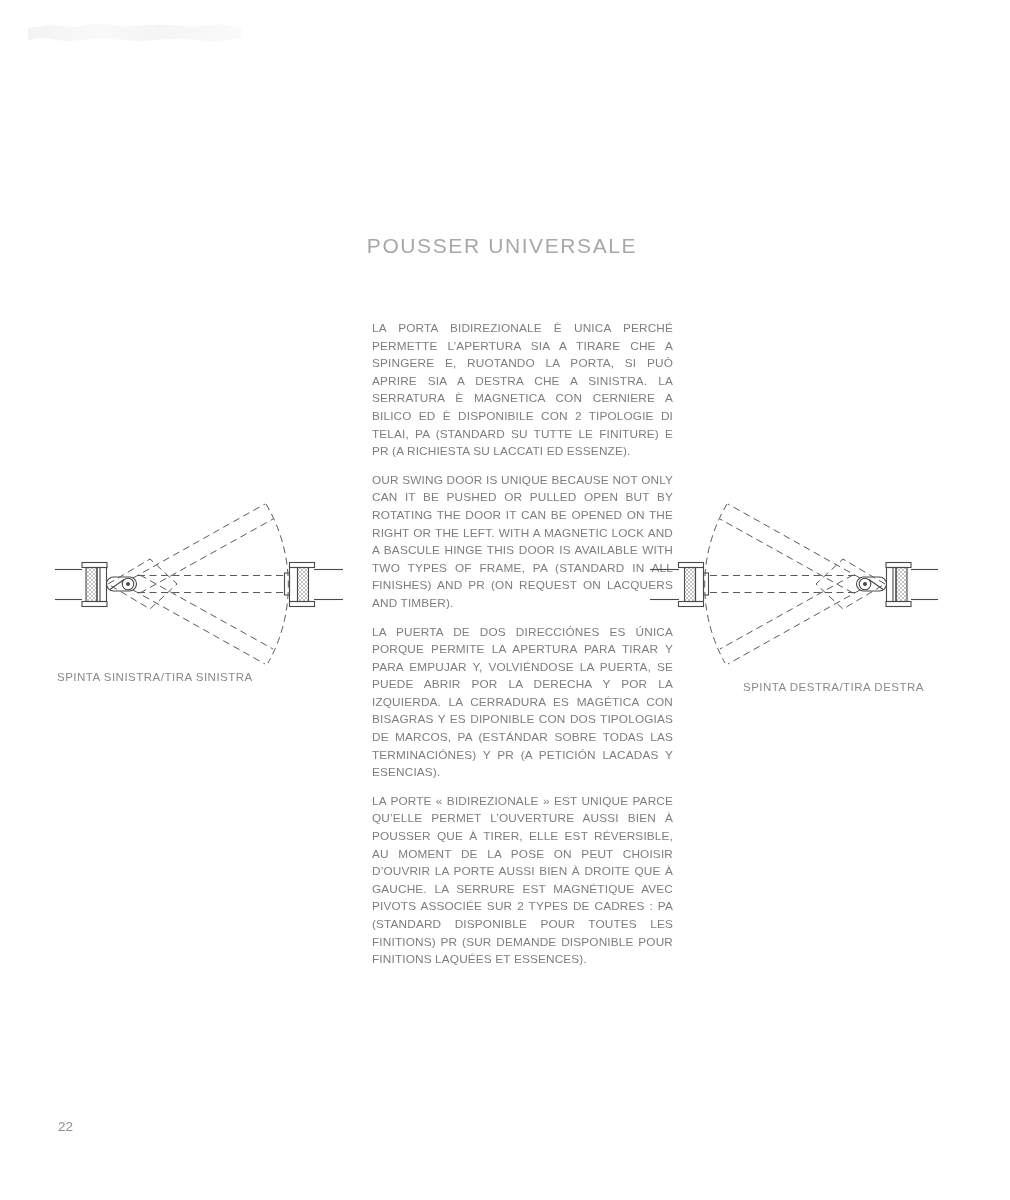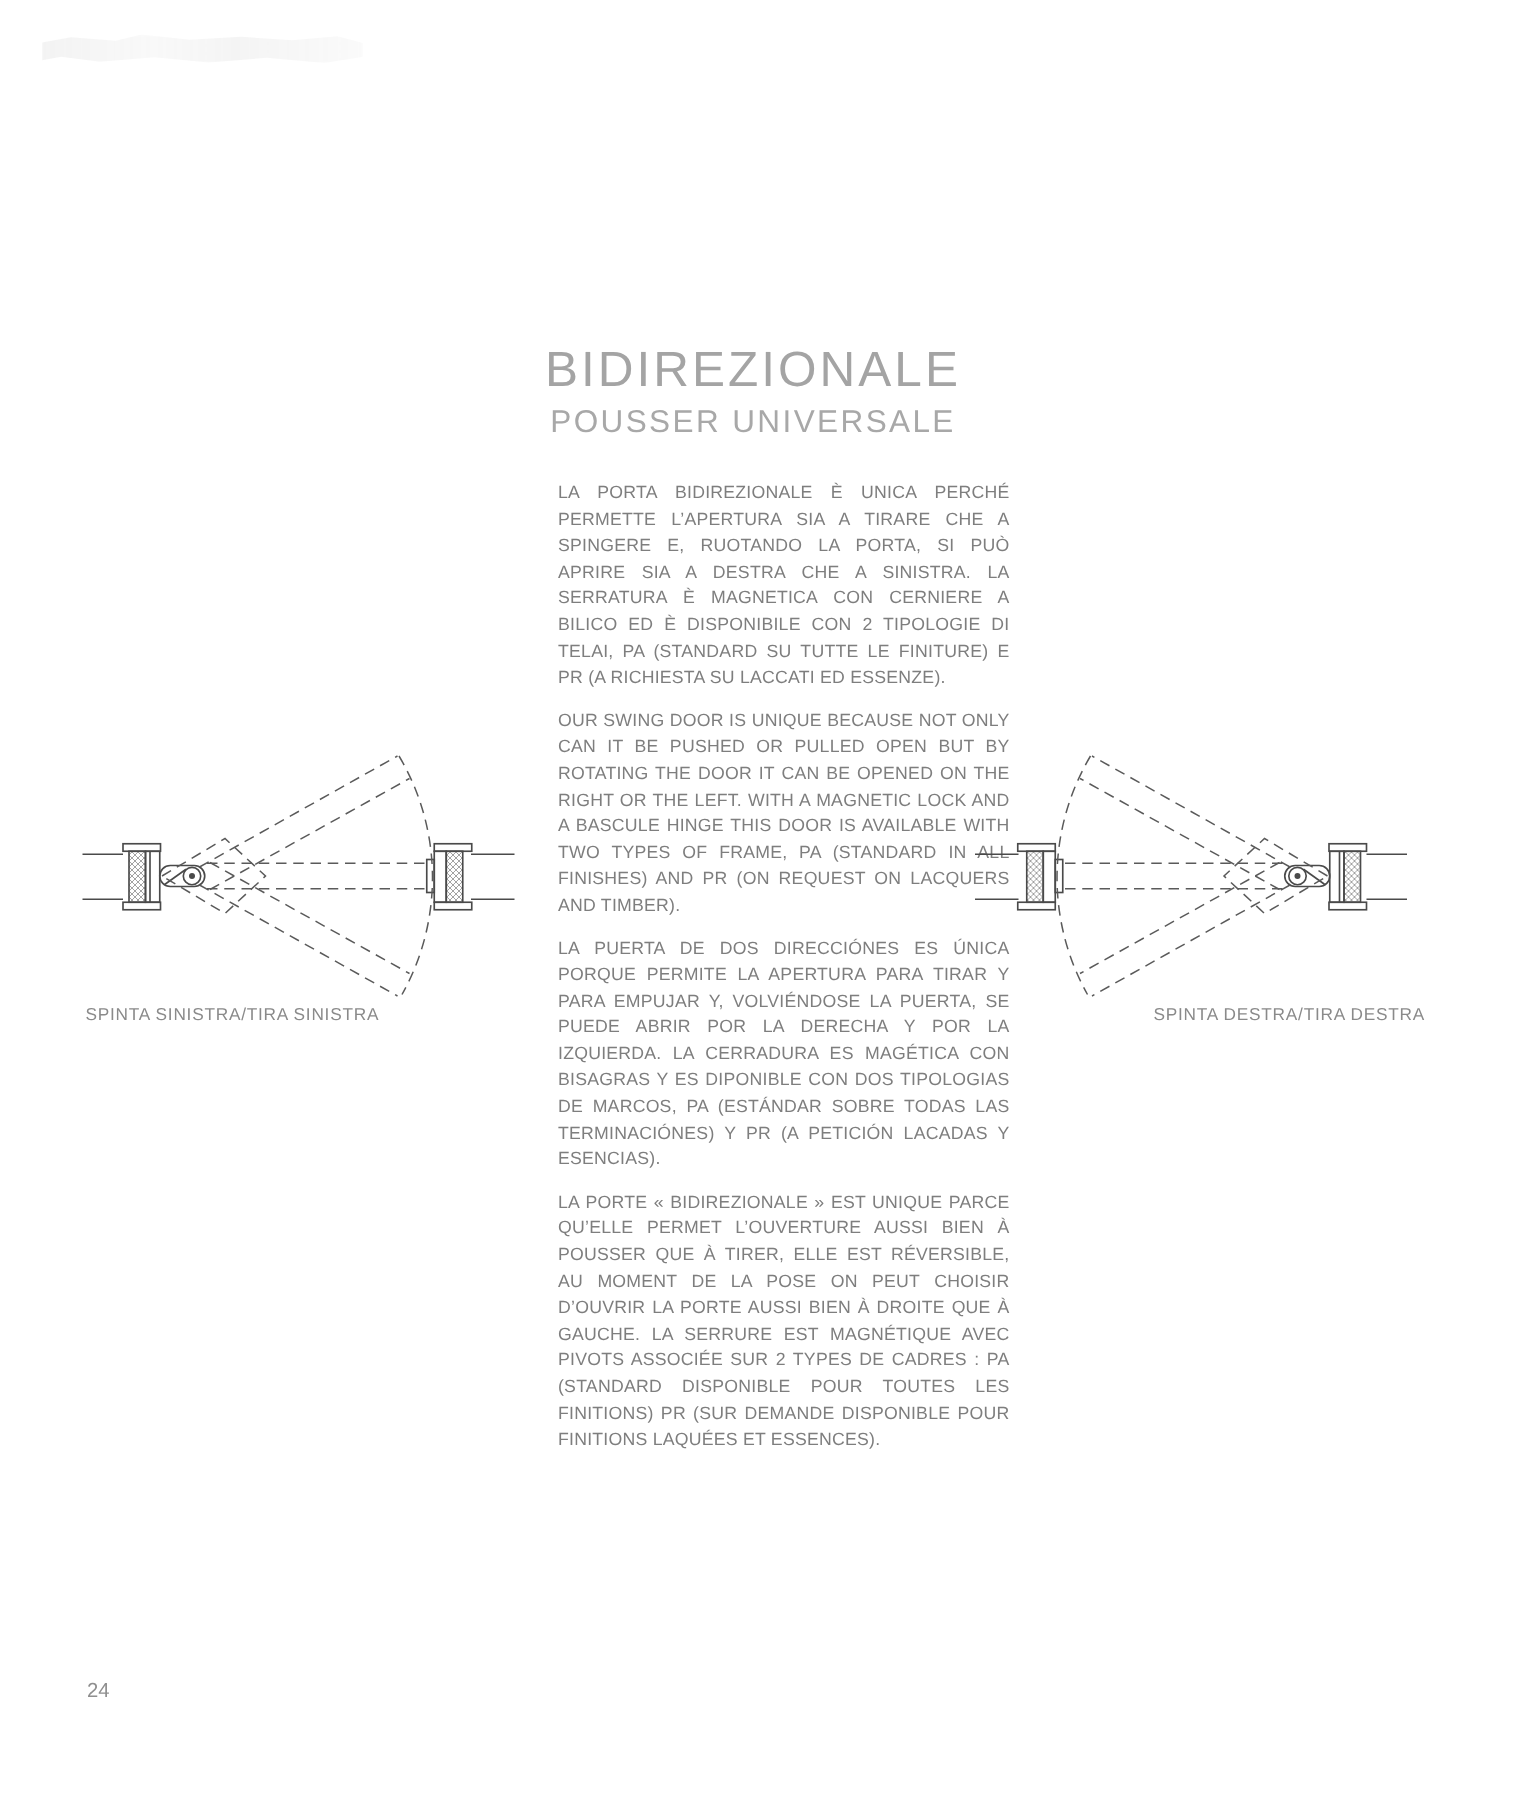--- a/index.html
+++ b/index.html
@@ -82,38 +82,37 @@
   .diagram-right { left: 650px; }
   .caption {
     position: absolute;
     top: 671px;
     color: #8a8a8a;
     font-size: 11.5px;
     letter-spacing: 0.5px;
     white-space: nowrap;
   }
   .caption-left  { left: 57px; text-align: center; }
-  .caption-right { right: 60px; }
+  .caption-right { right: 86px; margin-top: 10px; }
   .page-number {
     position: absolute;
     left: 58px;
     top: 1119px;
     font-size: 13.5px;
     color: #8f8f8f;
   }
 </style>
 </head>
 <body>
 
 <div class="page">
 
   <div class="scan-artifact"></div>
 
   <div class="header">
-    <div class="title">BIDIREZIONALE</div>
     <div class="subtitle">POUSSER UNIVERSALE</div>
   </div>
 
   <div class="text-col">
     <p>LA PORTA BIDIREZIONALE È UNICA PERCHÉ PERMETTE L’APERTURA SIA A TIRARE CHE A SPINGERE E, RUOTANDO LA PORTA, SI PUÒ APRIRE SIA A DESTRA CHE A SINISTRA. LA SERRATURA È MAGNETICA CON CERNIERE A BILICO ED È DISPONIBILE CON 2 TIPOLOGIE DI TELAI, PA (STANDARD SU TUTTE LE FINITURE) E PR (A RICHIESTA SU LACCATI ED ESSENZE).</p>
     <p>OUR SWING DOOR IS UNIQUE BECAUSE NOT ONLY CAN IT BE PUSHED OR PULLED OPEN BUT BY ROTATING THE DOOR IT CAN BE OPENED ON THE RIGHT OR THE LEFT. WITH A  MAGNETIC LOCK AND A BASCULE HINGE THIS DOOR IS AVAILABLE WITH TWO TYPES OF FRAME, PA (STANDARD IN ALL FINISHES) AND PR (ON REQUEST ON LACQUERS AND TIMBER).</p>
     <p>LA PUERTA DE DOS DIRECCIÓNES ES ÚNICA PORQUE PERMITE LA APERTURA PARA TIRAR Y PARA EMPUJAR Y, VOLVIÉNDOSE LA PUERTA, SE PUEDE ABRIR POR LA DERECHA Y POR LA IZQUIERDA. LA CERRADURA ES MAGÉTICA CON BISAGRAS Y ES DIPONIBLE CON DOS  TIPOLOGIAS DE MARCOS, PA (ESTÁNDAR SOBRE TODAS LAS TERMINACIÓNES) Y PR (A PETICIÓN LACADAS Y ESENCIAS).</p>
     <p>LA PORTE « BIDIREZIONALE » EST UNIQUE PARCE QU’ELLE PERMET L’OUVERTURE AUSSI BIEN À POUSSER QUE À TIRER, ELLE EST RÉVERSIBLE, AU MOMENT DE LA POSE ON PEUT CHOISIR D’OUVRIR LA PORTE AUSSI BIEN À DROITE QUE À GAUCHE. LA SERRURE EST MAGNÉTIQUE AVEC PIVOTS ASSOCIÉE SUR 2 TYPES DE CADRES : PA (STANDARD DISPONIBLE POUR TOUTES LES FINITIONS) PR (SUR DEMANDE DISPONIBLE POUR FINITIONS LAQUÉES ET ESSENCES).</p>
   </div>
 
@@ -164,15 +163,15 @@
     <use href="#door-plan"></use>
   </svg>
 
   <svg class="diagram diagram-right" viewBox="650 498 310 170">
     <use href="#door-plan" transform="translate(993 0) scale(-1 1)"></use>
   </svg>
 
   <div class="caption caption-left">SPINTA SINISTRA/TIRA SINISTRA</div>
   <div class="caption caption-right">SPINTA DESTRA/TIRA DESTRA</div>
 
-  <div class="page-number">24</div>
+  <div class="page-number">22</div>
 
 </div>
 
 </body></html>

